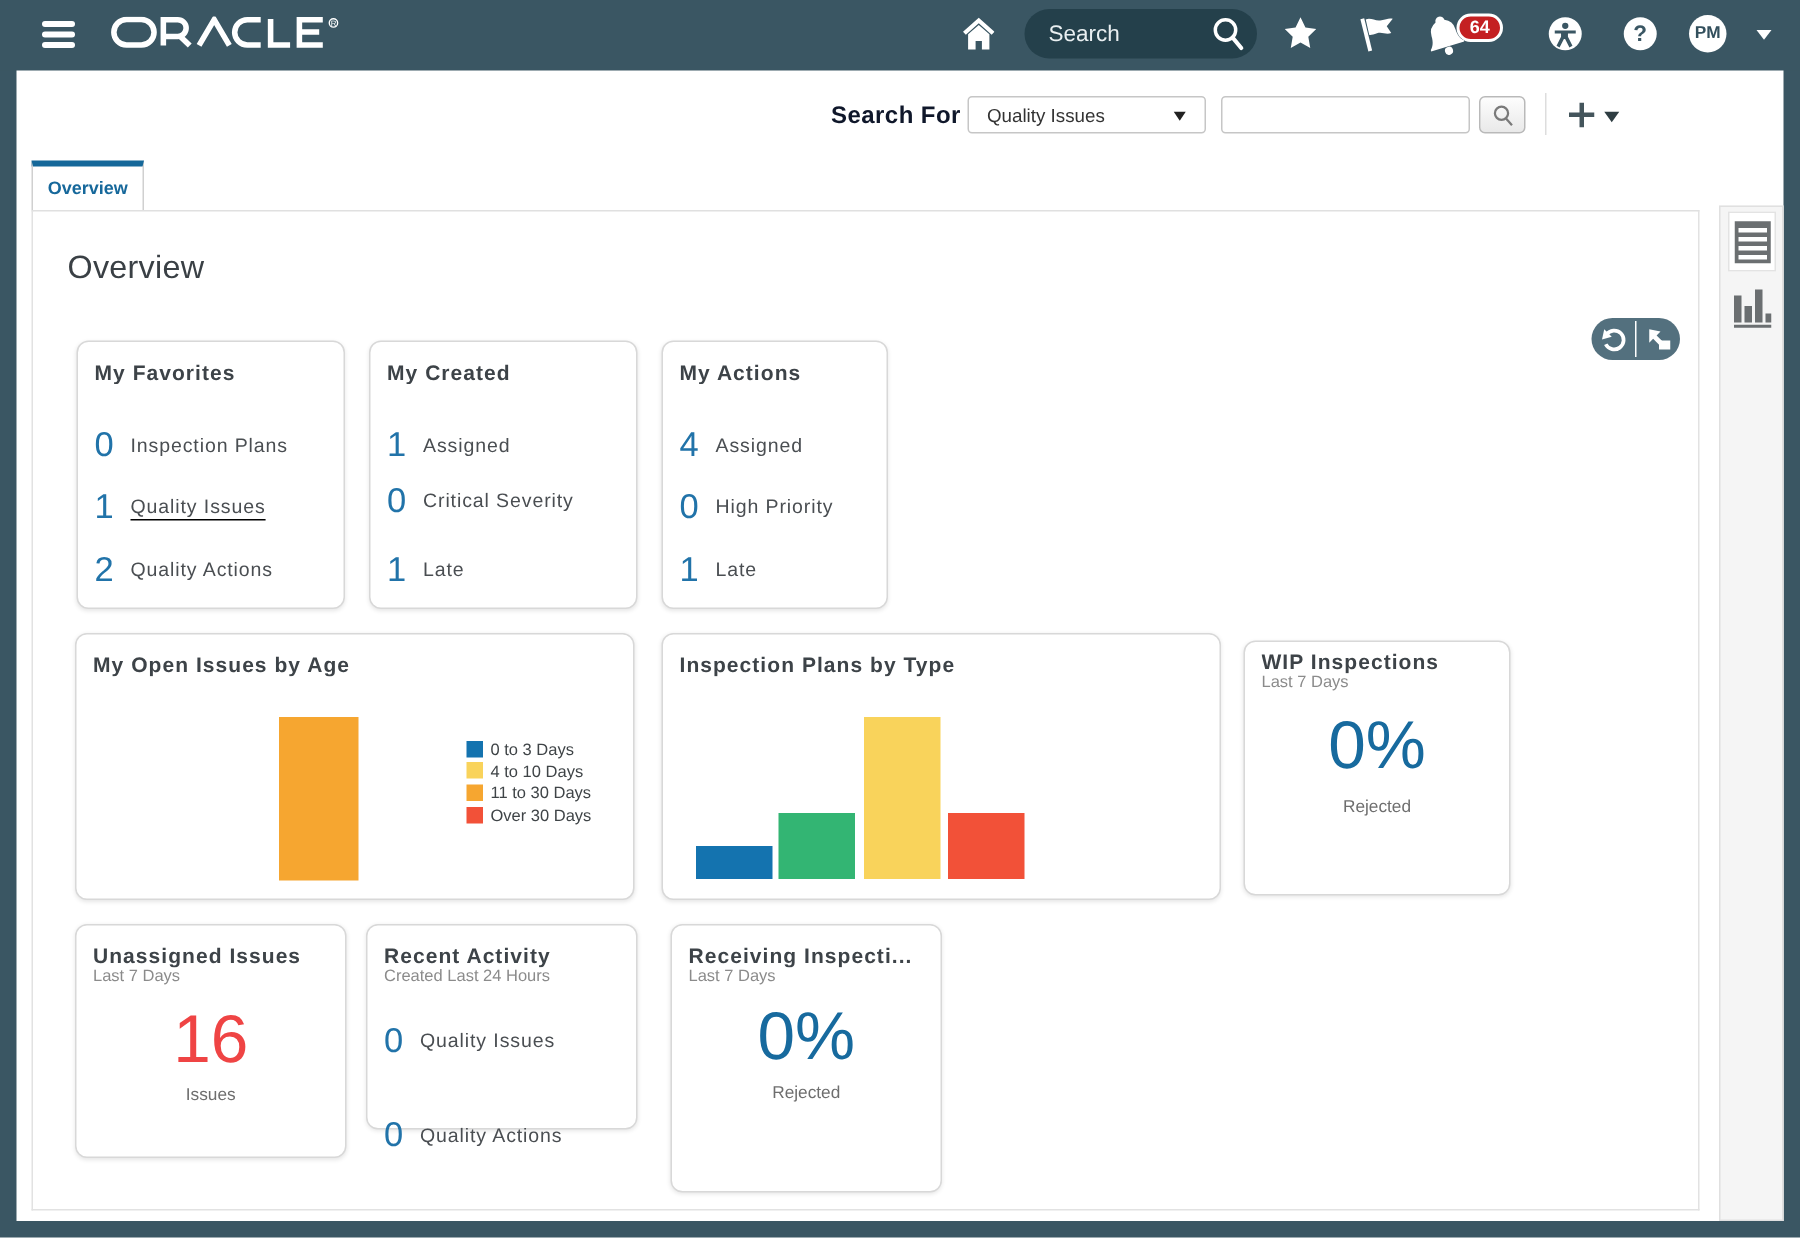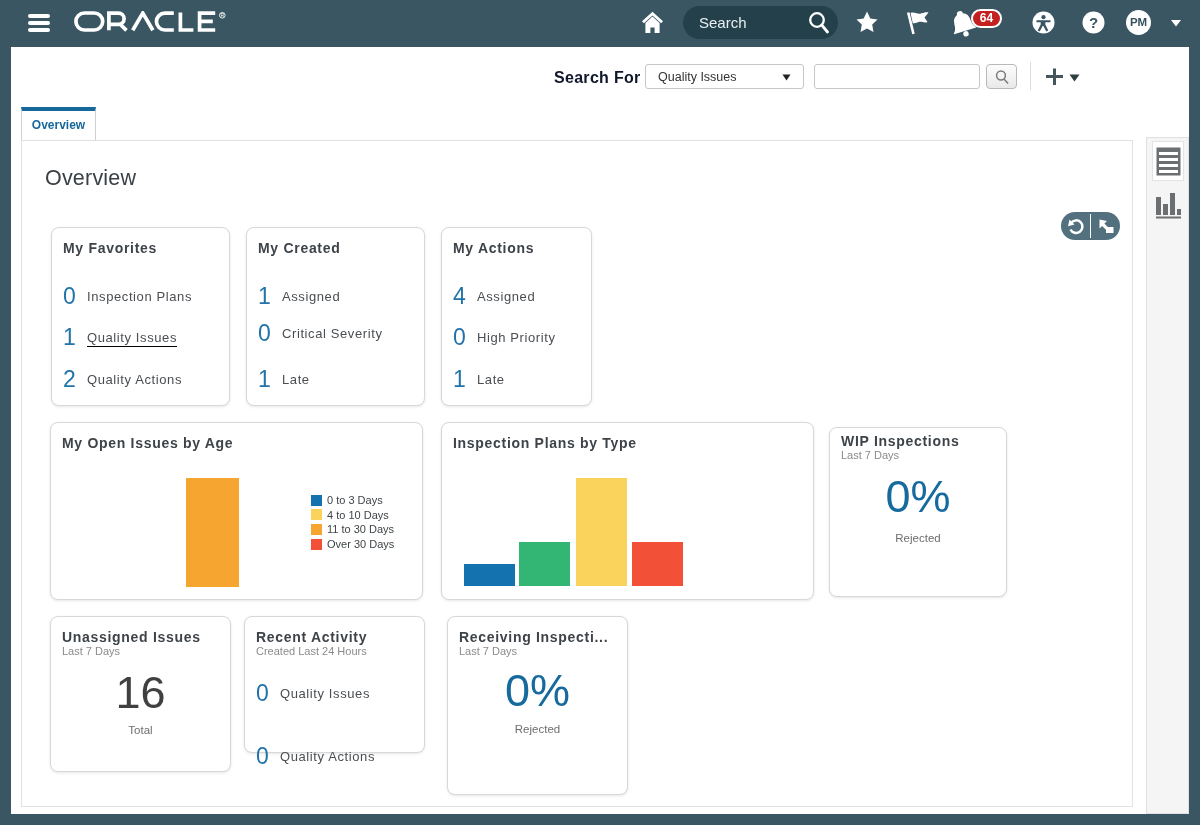--- a/index.html
+++ b/index.html
@@ -191,22 +191,22 @@
     <div class="card" style="left:818px; top:380px; width:178px; height:170px;">
       <div class="ct" style="top:5px;">WIP Inspections</div>
       <div class="csub" style="top:21px;">Last 7 Days</div>
       <div class="bignum" style="top:43px;">0%</div>
       <div class="bigsub" style="top:104px;">Rejected</div>
     </div>
 
     <div class="card" style="left:39px; top:569px; width:181px; height:156px;">
       <div class="ct">Unassigned Issues</div>
       <div class="csub">Last 7 Days</div>
-      <div class="bignum numred" style="top:50px; color:#404040;">16</div>
-      <div class="bigsub" style="top:107px;">Total</div>
+      <div class="bignum numred" style="top:50px; color:#ef4444;">16</div>
+      <div class="bigsub" style="top:107px;">Issues</div>
     </div>
     <div class="card" style="left:233px; top:569px; width:181px; height:137px;">
       <div class="ct">Recent Activity</div>
       <div class="csub">Created Last 24 Hours</div>
       <div class="statrow" style="top:63px;"><span class="n">0</span><span class="t">Quality Issues</span></div>
       <div class="statrow" style="top:126px;"><span class="n">0</span><span class="t">Quality Actions</span></div>
     </div>
     <div class="card" style="left:426px; top:569px; width:181px; height:179px;margin-left:10px;">
       <div class="ct" style="width:155px;">Receiving Inspecti...</div>
       <div class="csub">Last 7 Days</div>

